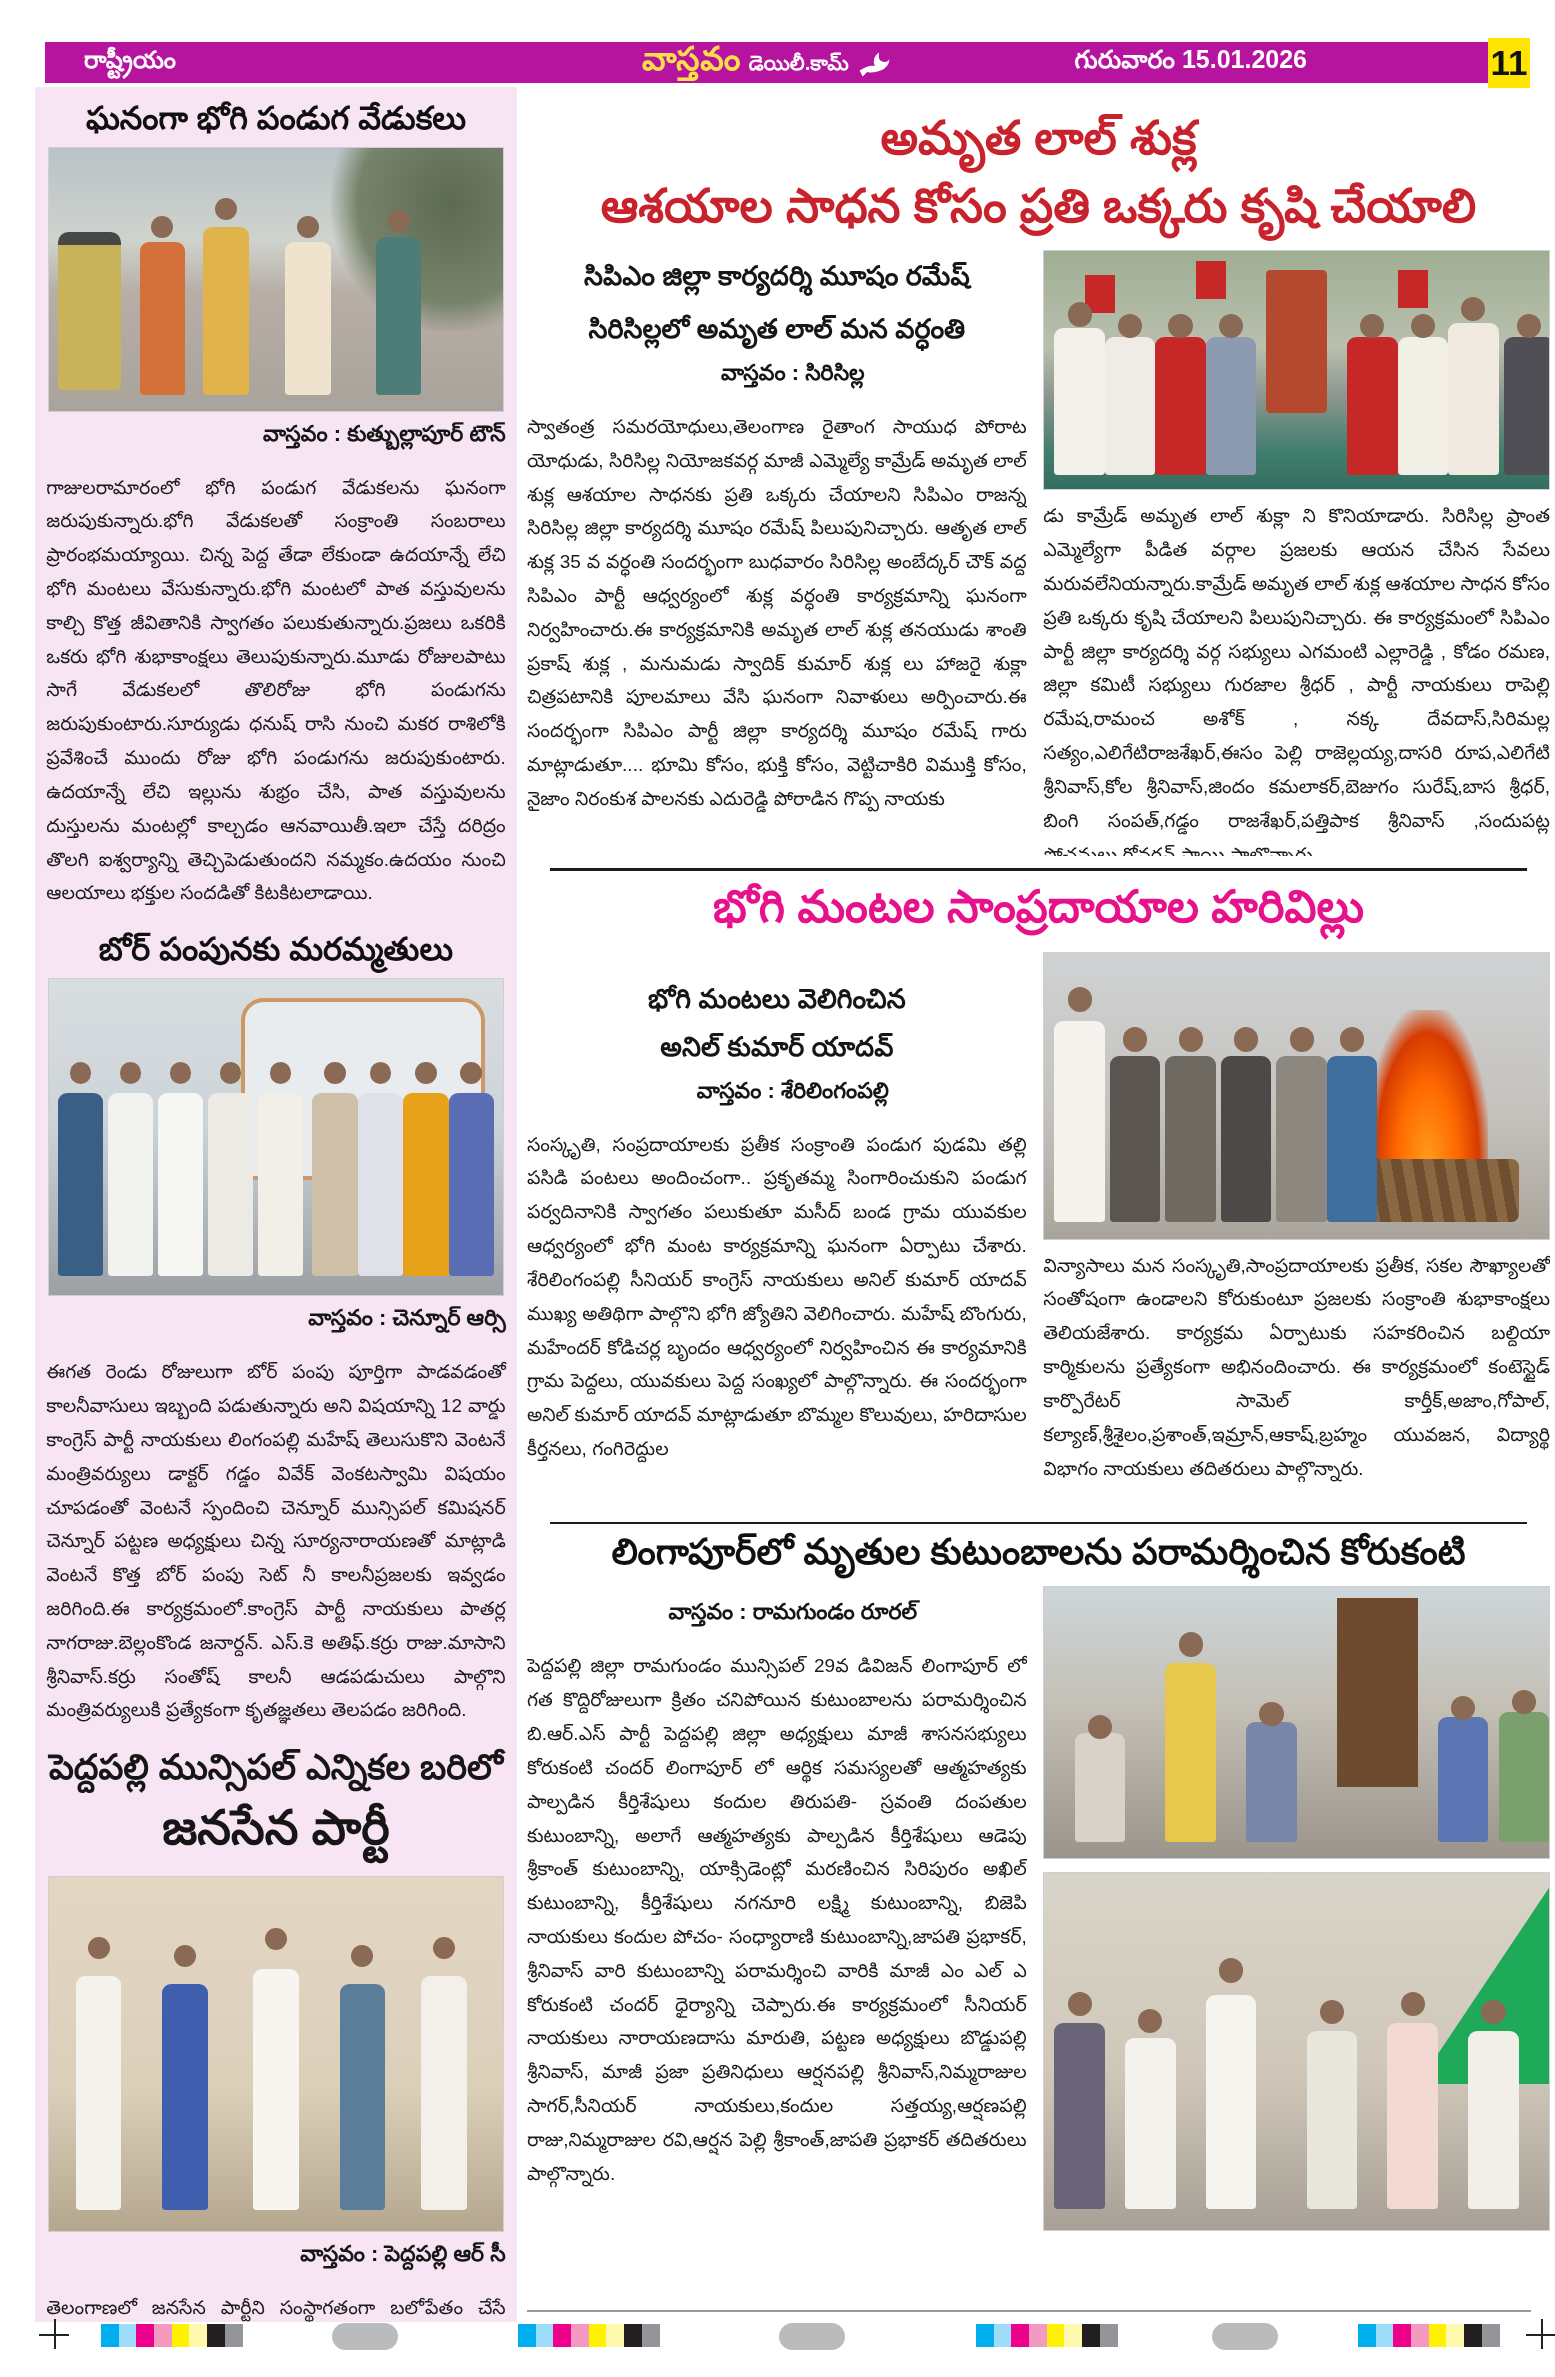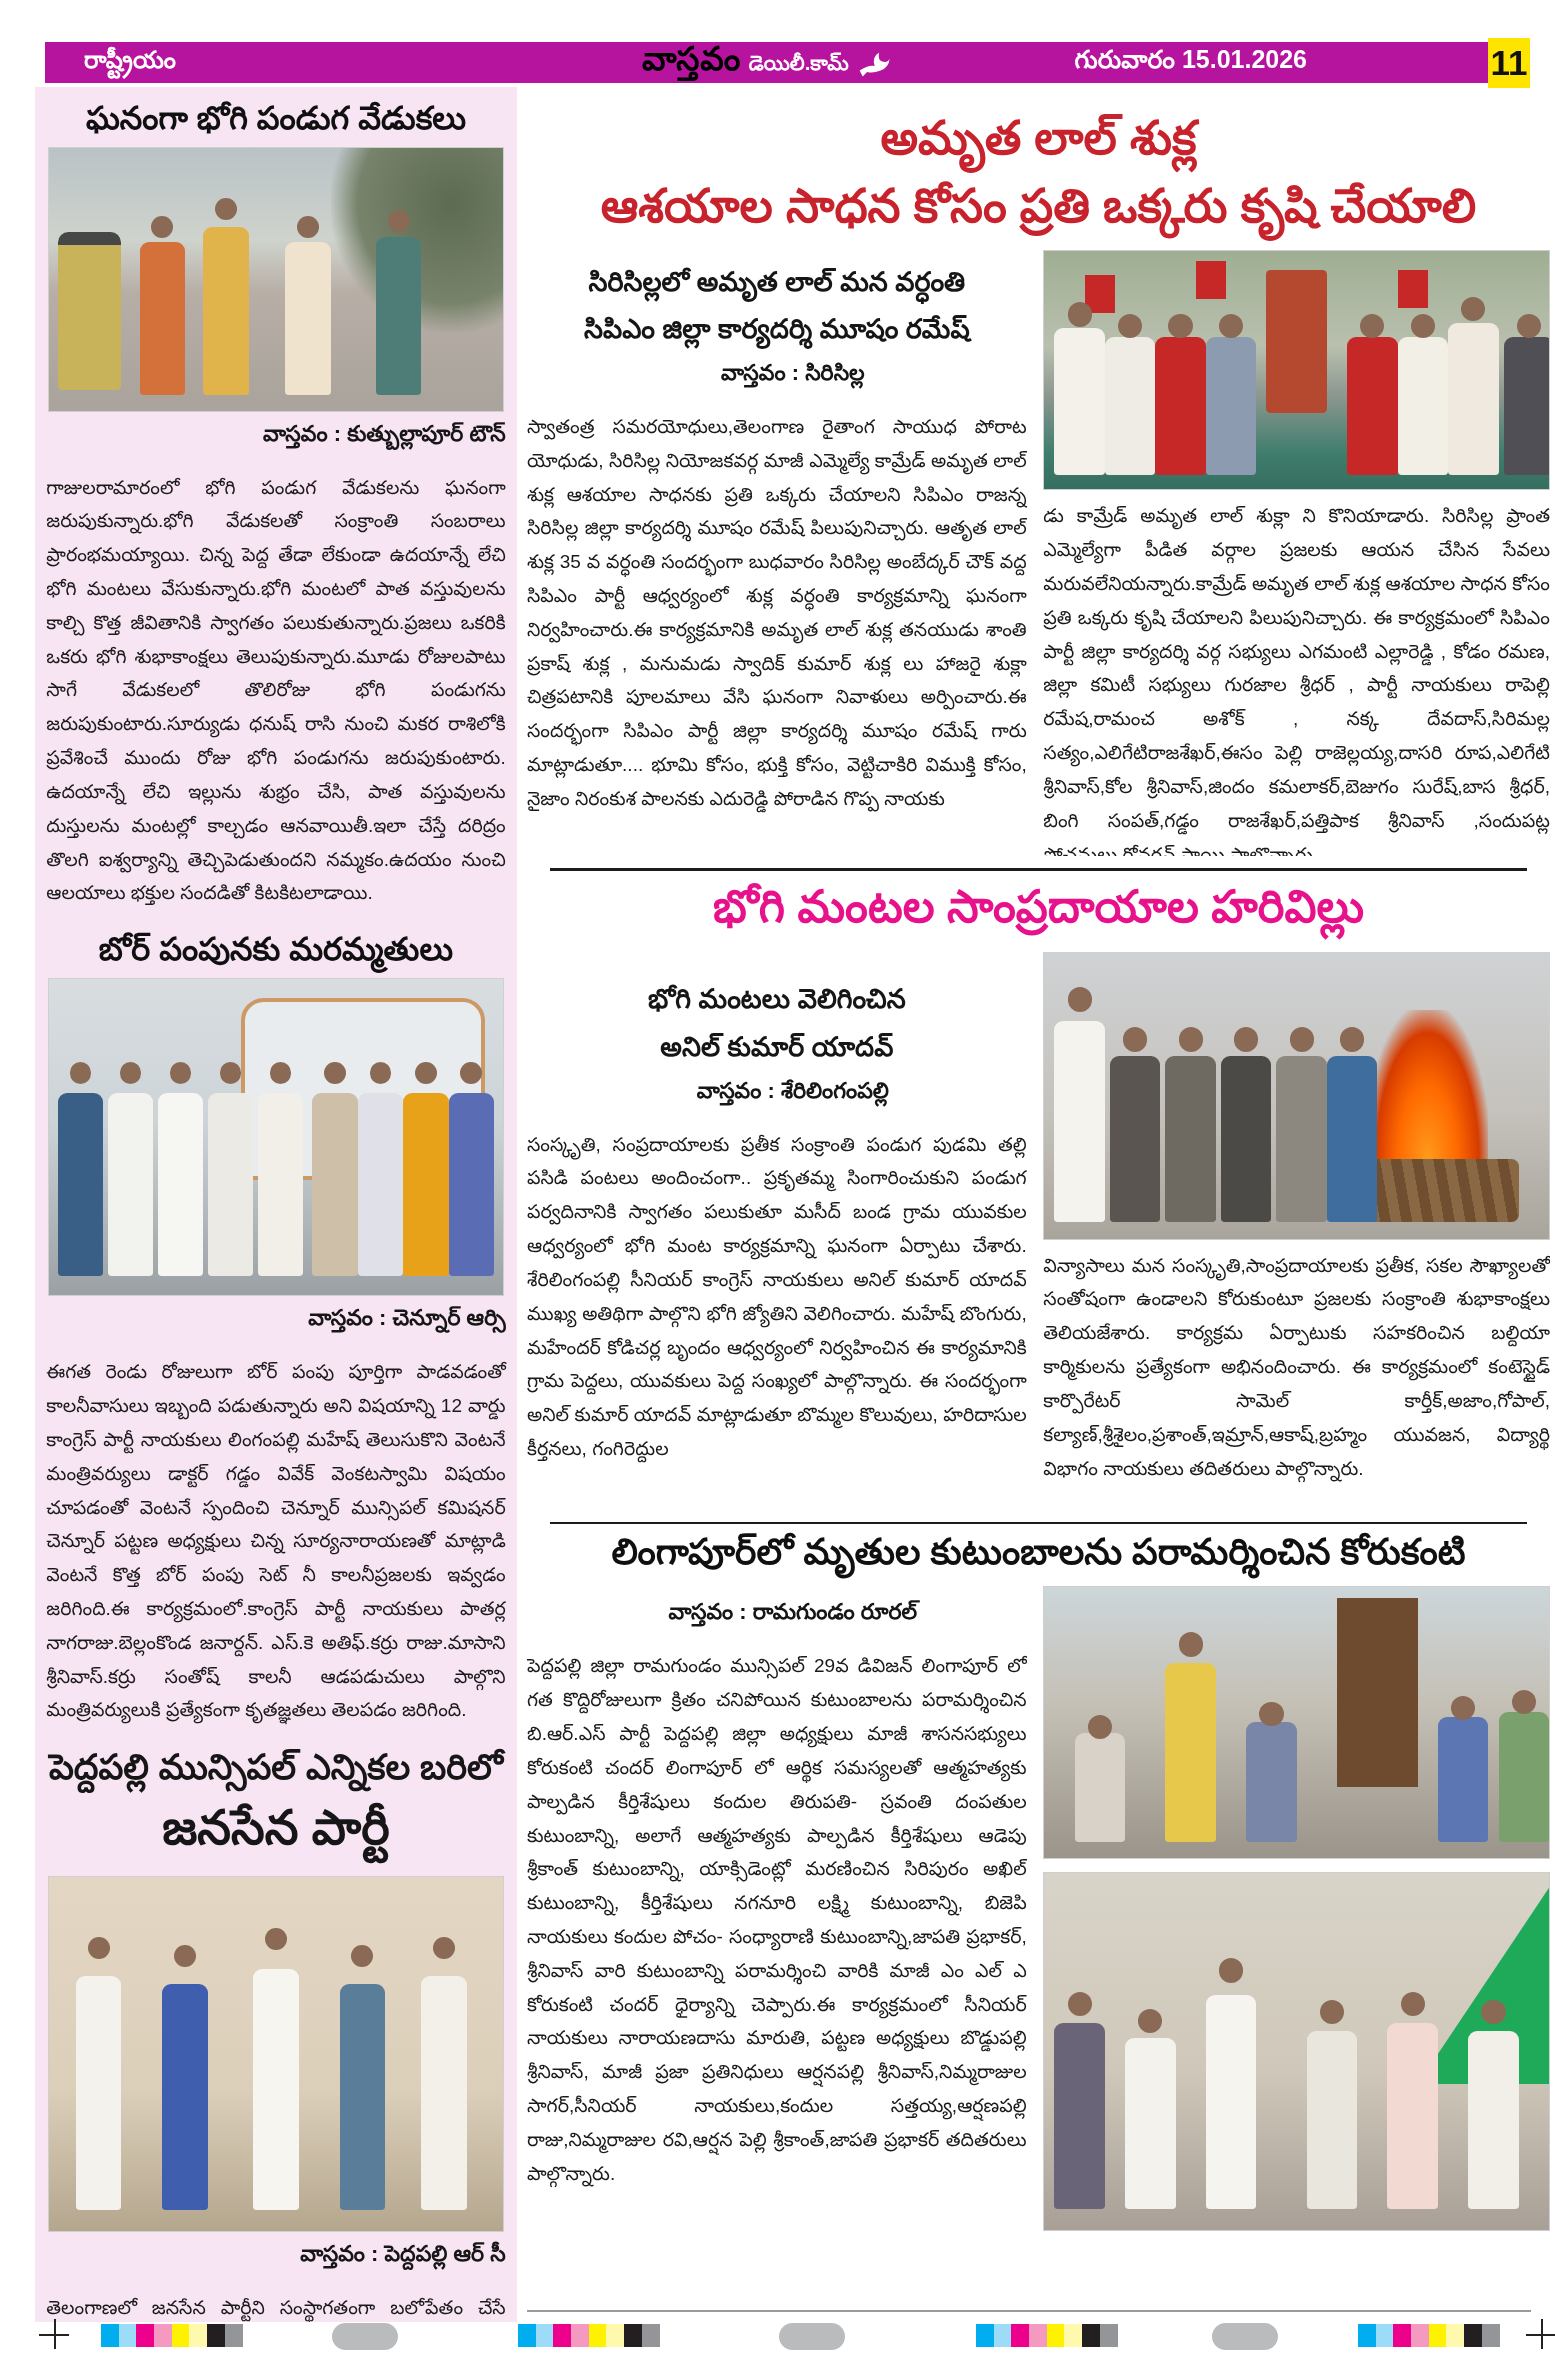--- a/index.html
+++ b/index.html
@@ -3,21 +3,21 @@
 <meta charset="utf-8">
 <style>
   html,body{margin:0;padding:0;background:#e8e8e8;}
   #page{position:relative;width:1555px;height:2377px;background:#ffffff;
         font-family:"Liberation Sans","DejaVu Sans",sans-serif;color:#161616;overflow:hidden;}
   
   #masthead{position:absolute;left:45px;top:42px;width:1443px;height:41px;background:#b6139f;
             display:flex;align-items:center;}
   #masthead .edition{margin-left:39px;color:#ffffff;font-size:24px;font-weight:bold;}
   #masthead .brand{position:absolute;left:50%;transform:translateX(-50%);display:flex;align-items:baseline;gap:7.5px;}
-  #masthead .brand .b1{color:#000000;font-size:33px;font-weight:bold;letter-spacing:0.8px;}
+  #masthead .brand .b1{color:#fde047;font-size:33px;font-weight:bold;letter-spacing:0.8px;}
   #masthead .brand .b2{color:#ffffff;font-size:20.3px;font-weight:bold;}
   #masthead .dove{align-self:center;}
   #masthead .dateline{position:absolute;right:181px;color:#ffffff;font-size:25px;font-weight:bold;}
   #pagenum{position:absolute;left:1488px;top:38px;width:42px;height:50px;background:#ffe400;
            display:flex;align-items:center;justify-content:center;font-size:35px;font-weight:bold;color:#111;}
   
   #leftcol{position:absolute;left:35px;top:87px;width:482px;height:2235px;background:#f8e5f3;
            overflow:hidden;padding:0 11.3px;box-sizing:border-box;}
   #leftcol h2{margin:10.5px 0 7.5px;font-size:32px;line-height:1.3;text-align:center;color:#101010;}
   #leftcol .kicker{margin:19.6px 0 0;font-size:35px;font-weight:bold;text-align:center;}
@@ -131,22 +131,22 @@
 
   <div id="main">
 
     <div class="sec">
       <p class="headline-a">
         <span>అమృత లాల్ శుక్ల</span><br>
         <span>ఆశయాల సాధన కోసం ప్రతి ఒక్కరు కృషి చేయాలి</span>
       </p>
       <div class="row" style="height:606px;margin-top:10.5px;">
         <div class="colL">
+          <p class="subhead" style="margin-top:6px;">సిపిఎం జిల్లా కార్యదర్శి మూషం రమేష్</p>
           <p class="subhead">సిరిసిల్లలో అమృత లాల్ మన వర్ధంతి</p>
-          <p class="subhead" style="margin-top:6px;">సిపిఎం జిల్లా కార్యదర్శి మూషం రమేష్</p>
           <p class="byline">వాస్తవం : సిరిసిల్ల</p>
           <p class="body-txt">స్వాతంత్ర సమరయోధులు,తెలంగాణ రైతాంగ సాయుధ పోరాట యోధుడు, సిరిసిల్ల నియోజకవర్గ మాజీ ఎమ్మెల్యే కామ్రేడ్ అమృత లాల్ శుక్ల ఆశయాల సాధనకు ప్రతి ఒక్కరు చేయాలని సిపిఎం రాజన్న సిరిసిల్ల జిల్లా కార్యదర్శి మూషం రమేష్ పిలుపునిచ్చారు. ఆతృత లాల్ శుక్ల 35 వ వర్ధంతి సందర్భంగా బుధవారం సిరిసిల్ల అంబేద్కర్ చౌక్ వద్ద సిపిఎం పార్టీ ఆధ్వర్యంలో శుక్ల వర్ధంతి కార్యక్రమాన్ని ఘనంగా నిర్వహించారు.ఈ కార్యక్రమానికి అమృత లాల్ శుక్ల తనయుడు శాంతి ప్రకాష్ శుక్ల , మనుమడు స్వాదిక్ కుమార్ శుక్ల లు హాజరై శుక్లా చిత్రపటానికి పూలమాలు వేసి ఘనంగా నివాళులు అర్పించారు.ఈ సందర్భంగా సిపిఎం పార్టీ జిల్లా కార్యదర్శి మూషం రమేష్ గారు మాట్లాడుతూ.... భూమి కోసం, భుక్తి కోసం, వెట్టిచాకిరి విముక్తి కోసం, నైజాం నిరంకుశ పాలనకు ఎదురెడ్డి పోరాడిన గొప్ప నాయకు</p>
         </div>
         <div class="colR">
           <div class="photo ph-A">
             <span class="flag" style="left:8%;top:10%;"></span>
             <span class="flag" style="left:30%;top:4%;"></span>
             <span class="flag" style="left:70%;top:8%;"></span>
             <span class="memorial"></span>
             <i class="person" style="--c:#f3f1ea;left:2%;height:62%;"></i>

